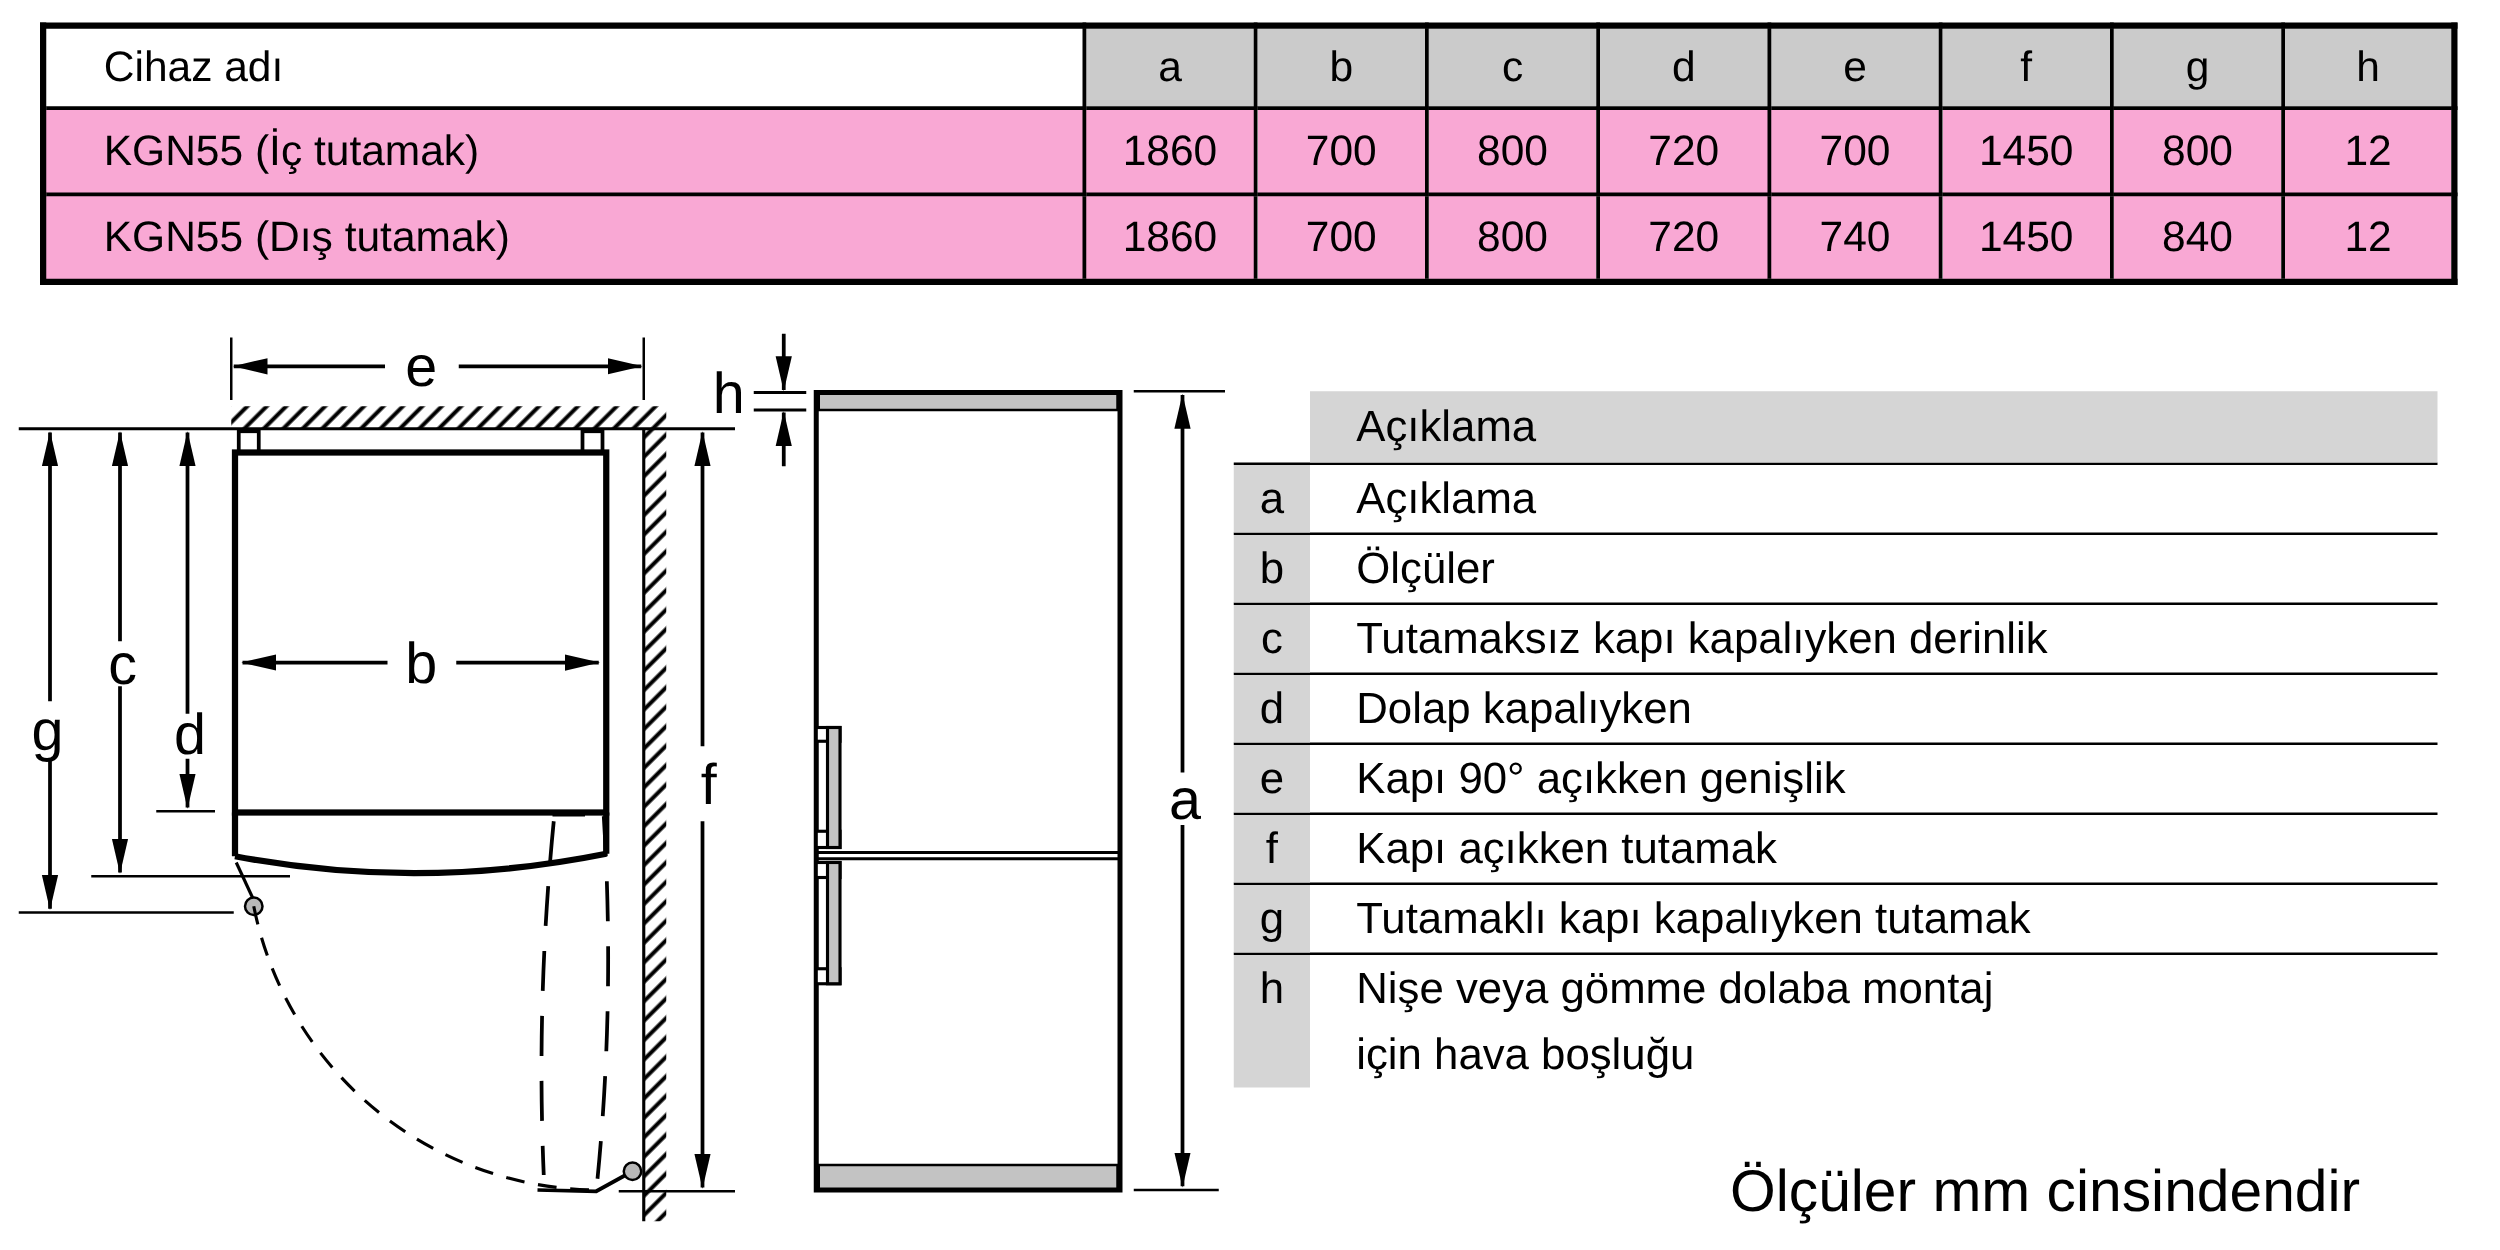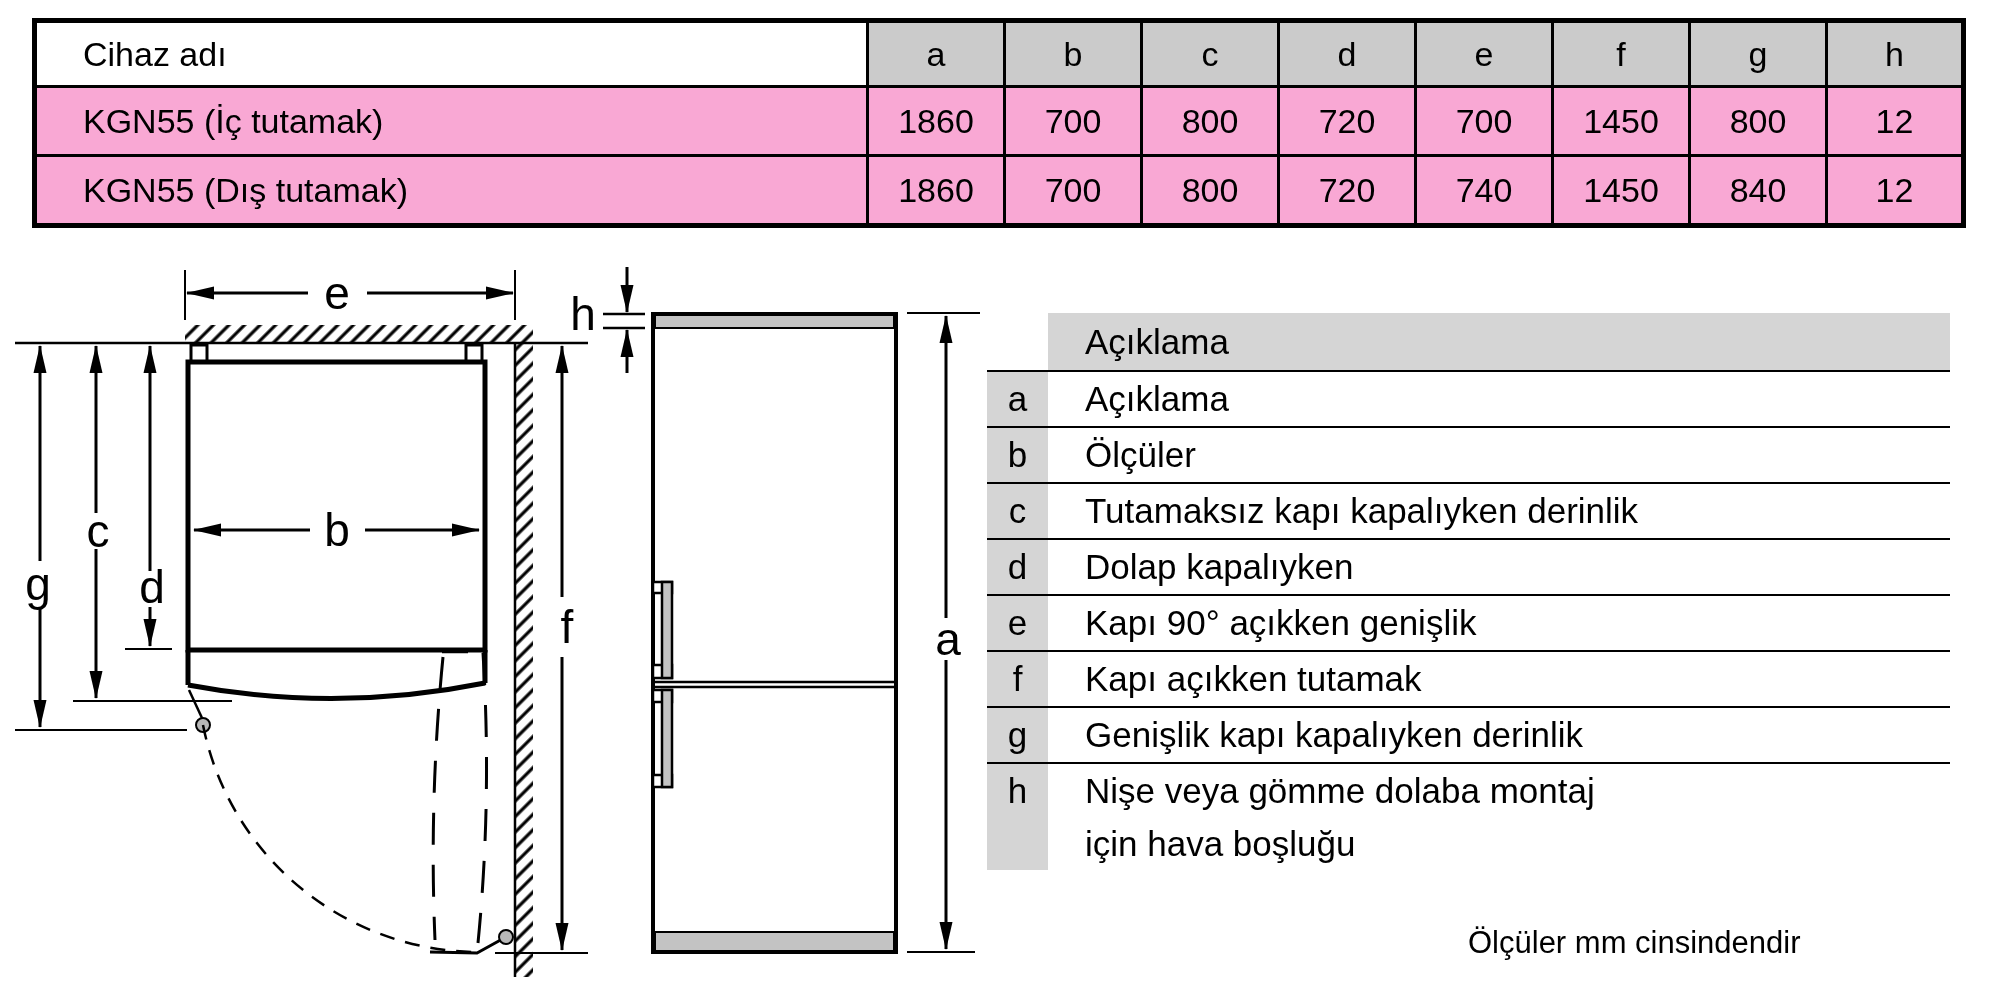--- a/index.html
+++ b/index.html
@@ -30,22 +30,22 @@
   .legend { position:absolute; left:987px; top:313px; width:963px; font-size:35px; }
   .lg-header { display:flex; height:57px; }
   .lg-corner { width:61px; }
   .lg-htext { flex:1; background:#d5d5d5; padding-left:37px; line-height:58px; }
   .lg-row { display:flex; border-top:2px solid #000; min-height:54px; }
   .lg-key { width:61px; background:#d5d5d5; text-align:center; line-height:54px; }
   .lg-desc { flex:1; padding-left:37px; line-height:53px; white-space:pre-line; }
 
   
   .footer {
-    position:absolute; left:1468px; top:925px;
-    font-size:31px; white-space:nowrap;
+    position:absolute; left:1384px; top:925px;
+    font-size:47px; white-space:nowrap;
   }
 
   
   svg.diagram { position:absolute; left:0; top:240px; width:1000px; height:760px; }
   svg.diagram text {
     font-family:"Liberation Sans", sans-serif;
     font-size:46px; text-anchor:middle;
   }
 </style>
 </head>
@@ -241,21 +241,21 @@
     <div class="lg-row">
       <div class="lg-key">e</div>
       <div class="lg-desc">Kapı 90° açıkken genişlik</div>
     </div>
     <div class="lg-row">
       <div class="lg-key">f</div>
       <div class="lg-desc">Kapı açıkken tutamak</div>
     </div>
     <div class="lg-row">
       <div class="lg-key">g</div>
-      <div class="lg-desc">Genişlik kapı kapalıyken derinlik</div>
+      <div class="lg-desc">Tutamaklı kapı kapalıyken tutamak</div>
     </div>
     <div class="lg-row">
       <div class="lg-key">h</div>
       <div class="lg-desc">Nişe veya gömme dolaba montaj
 için hava boşluğu</div>
     </div>
   </div>
 
   <div class="footer">Ölçüler mm cinsindendir</div>
 

